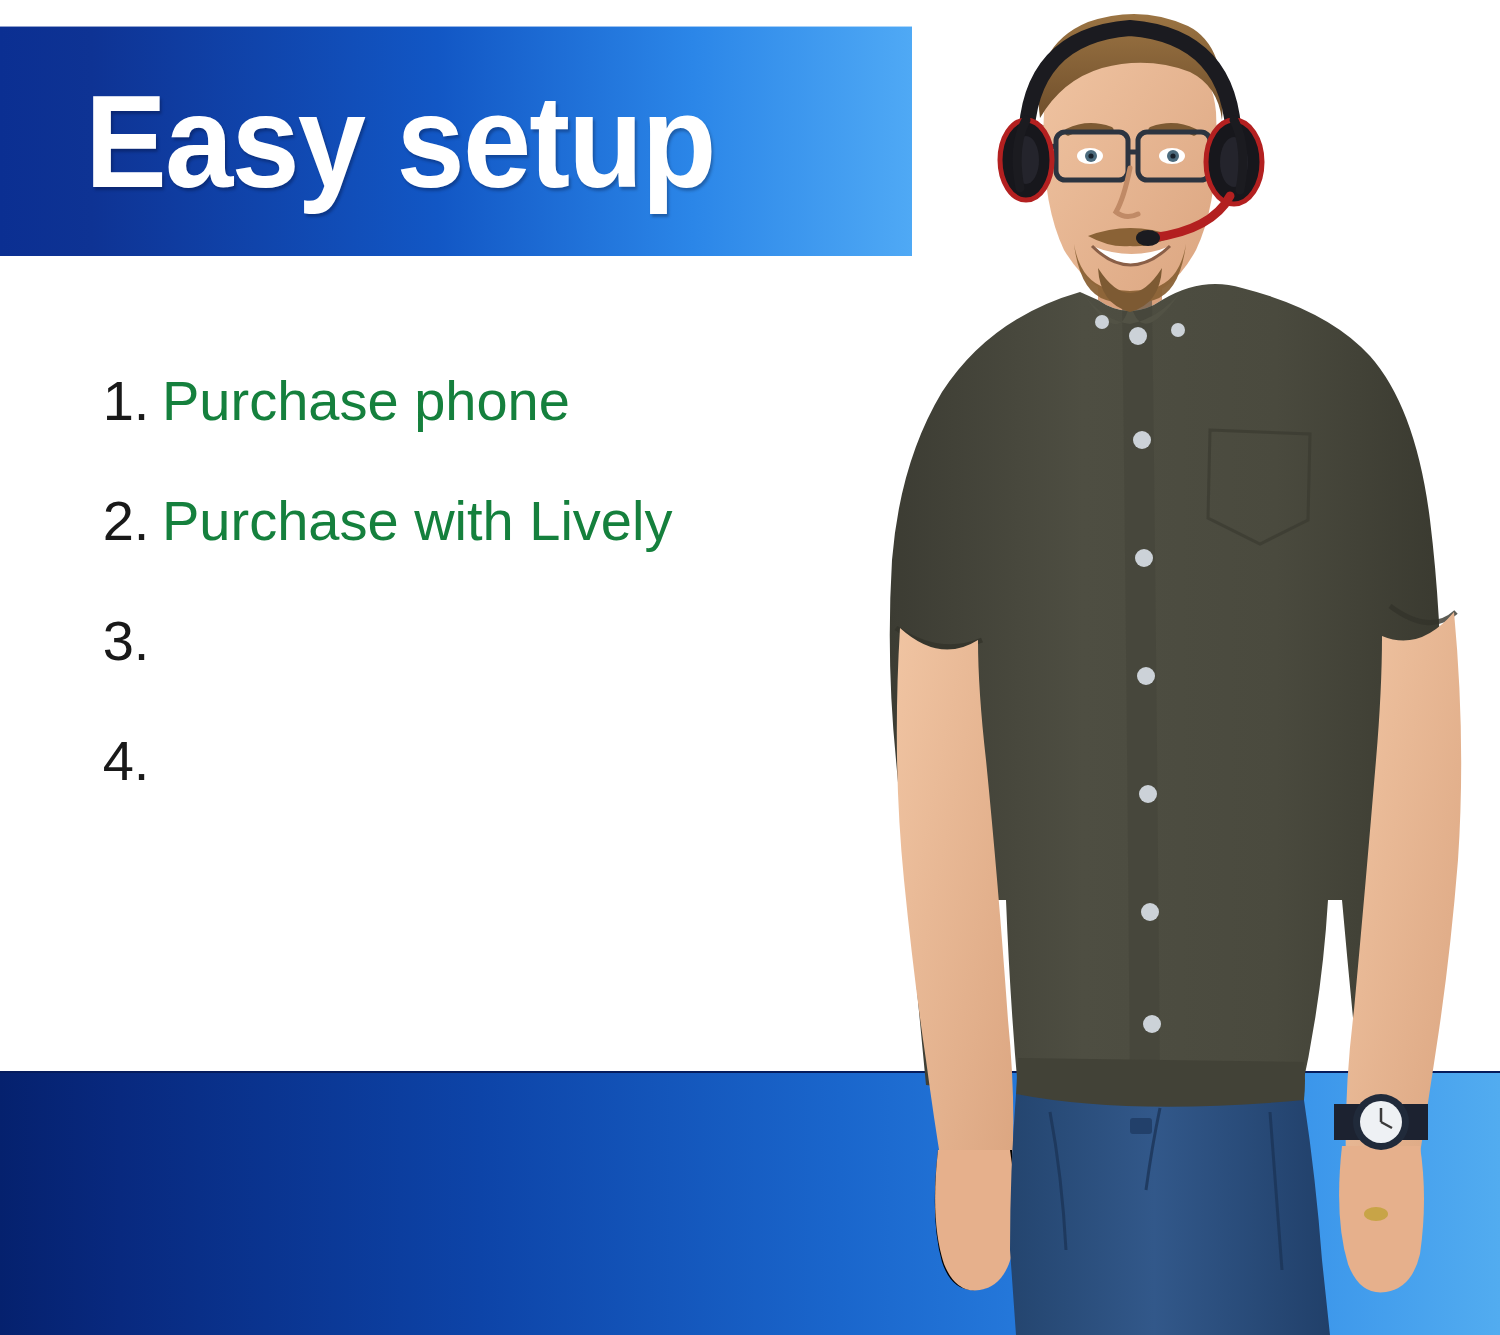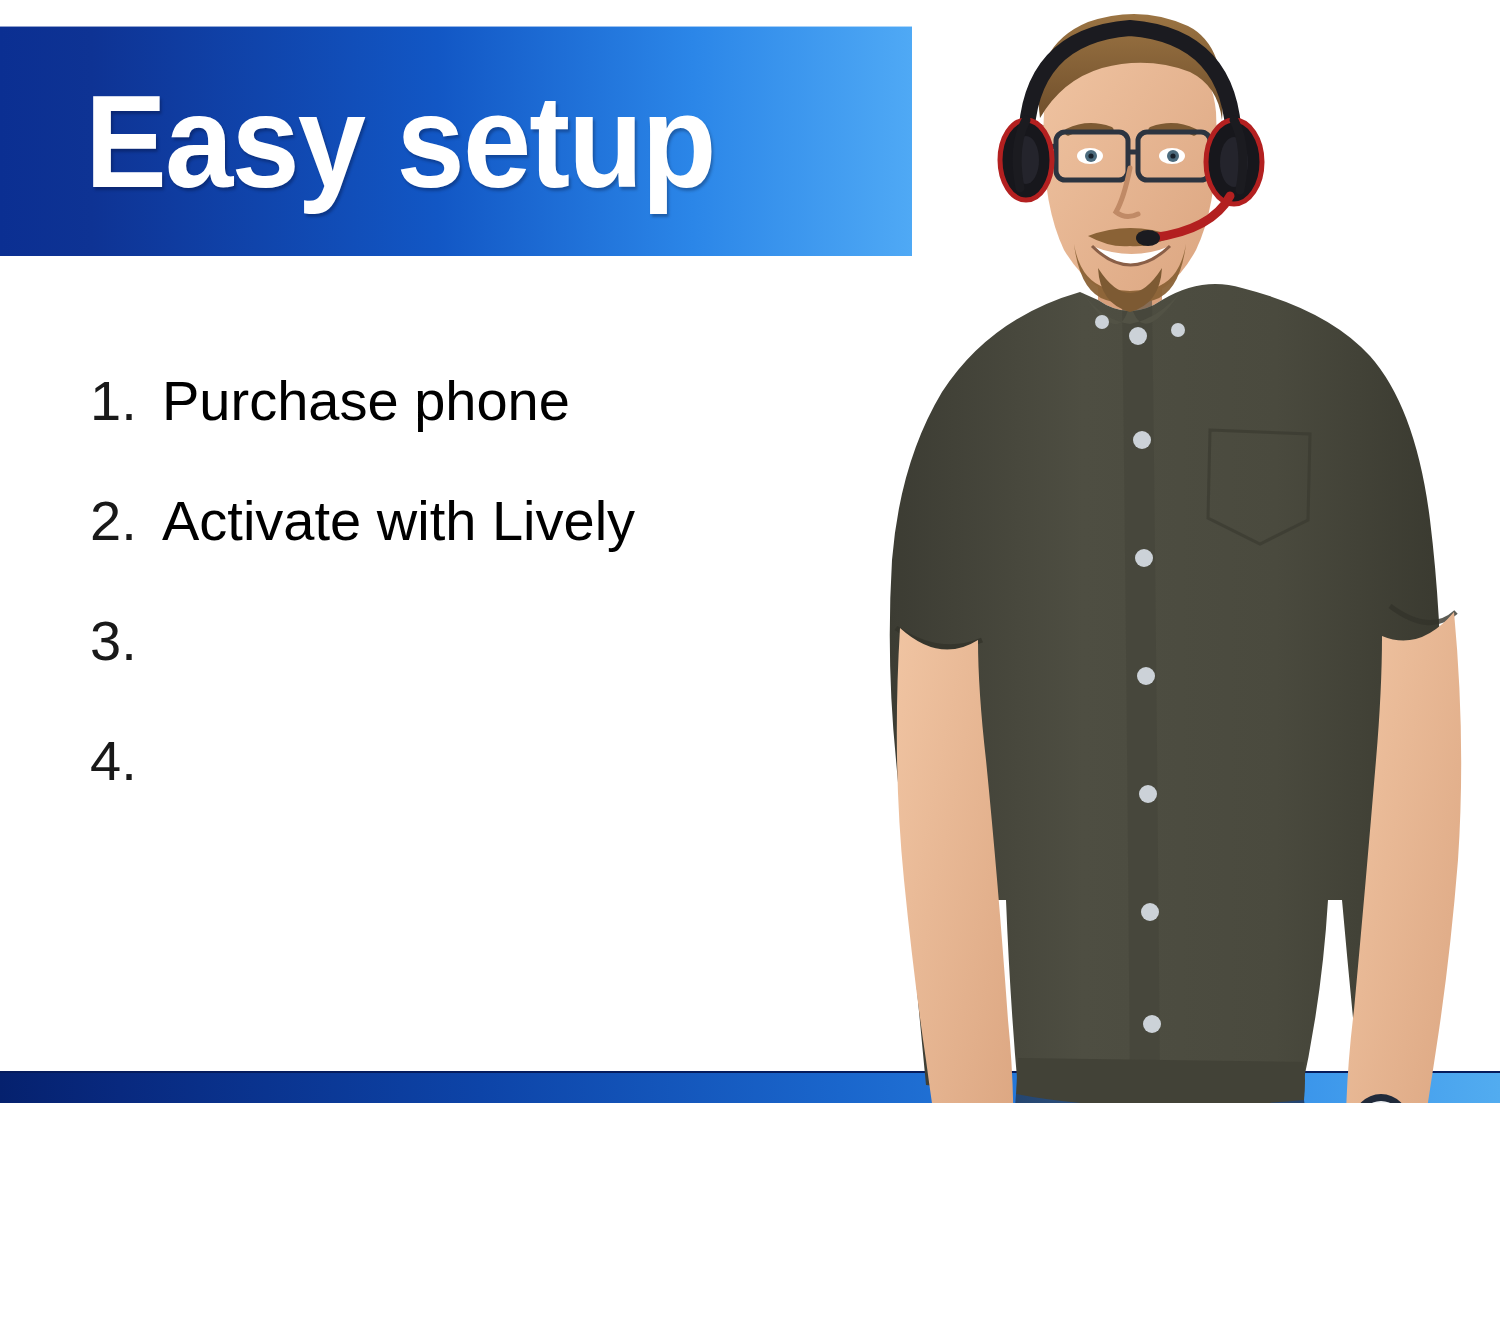--- a/index.html
+++ b/index.html
@@ -7,23 +7,24 @@
     padding: 0;
     background: #ffffff;
   }
   body {
     font-family: "Liberation Sans", sans-serif;
   }
 
   .canvas {
     position: relative;
     width: 1500px;
-    height: 1103px;
+    height: 1335px;
     background: #ffffff;
     overflow: hidden;
+    text-align: center;
   }
 
   
   .header-banner {
     position: absolute;
     left: 0;
     top: 26px;
     width: 912px;
     height: 230px;
     background: linear-gradient(90deg, #0b2f92 0%, #0e3394 10%, #1257c5 48%, #2b86e8 76%, #4fa9f5 100%);
@@ -66,21 +67,21 @@
     line-height: 58px;
     white-space: nowrap;
   }
   .step-num {
     display: inline-block;
     width: 72px;
     flex: 0 0 72px;
     color: #191919;
   }
   .step-label {
-    color: #000000;
+    color: #15803d;
   }
 
   
   .footer-band {
     position: absolute;
     left: 0;
     top: 1073px;
     width: 1500px;
     height: 262px;
     background: linear-gradient(90deg, #05216e 0%, #08297f 8%, #0d44a8 32%, #1a66cc 56%, #2f8ae8 80%, #52acf0 100%);
@@ -113,21 +114,21 @@
     <div class="header-title">Easy setup</div>
   </div>
 
   <ol class="steps">
     <li class="step-item">
       <span class="step-num">1.</span>
       <span class="step-label">Purchase phone</span>
     </li>
     <li class="step-item">
       <span class="step-num">2.</span>
-      <span class="step-label">Activate with Lively</span>
+      <span class="step-label">Purchase with Lively</span>
     </li>
     <li class="step-item">
       <span class="step-num">3.</span>
     </li>
     <li class="step-item">
       <span class="step-num">4.</span>
     </li>
   </ol>
 
   <div class="footer-band-topline"></div>

